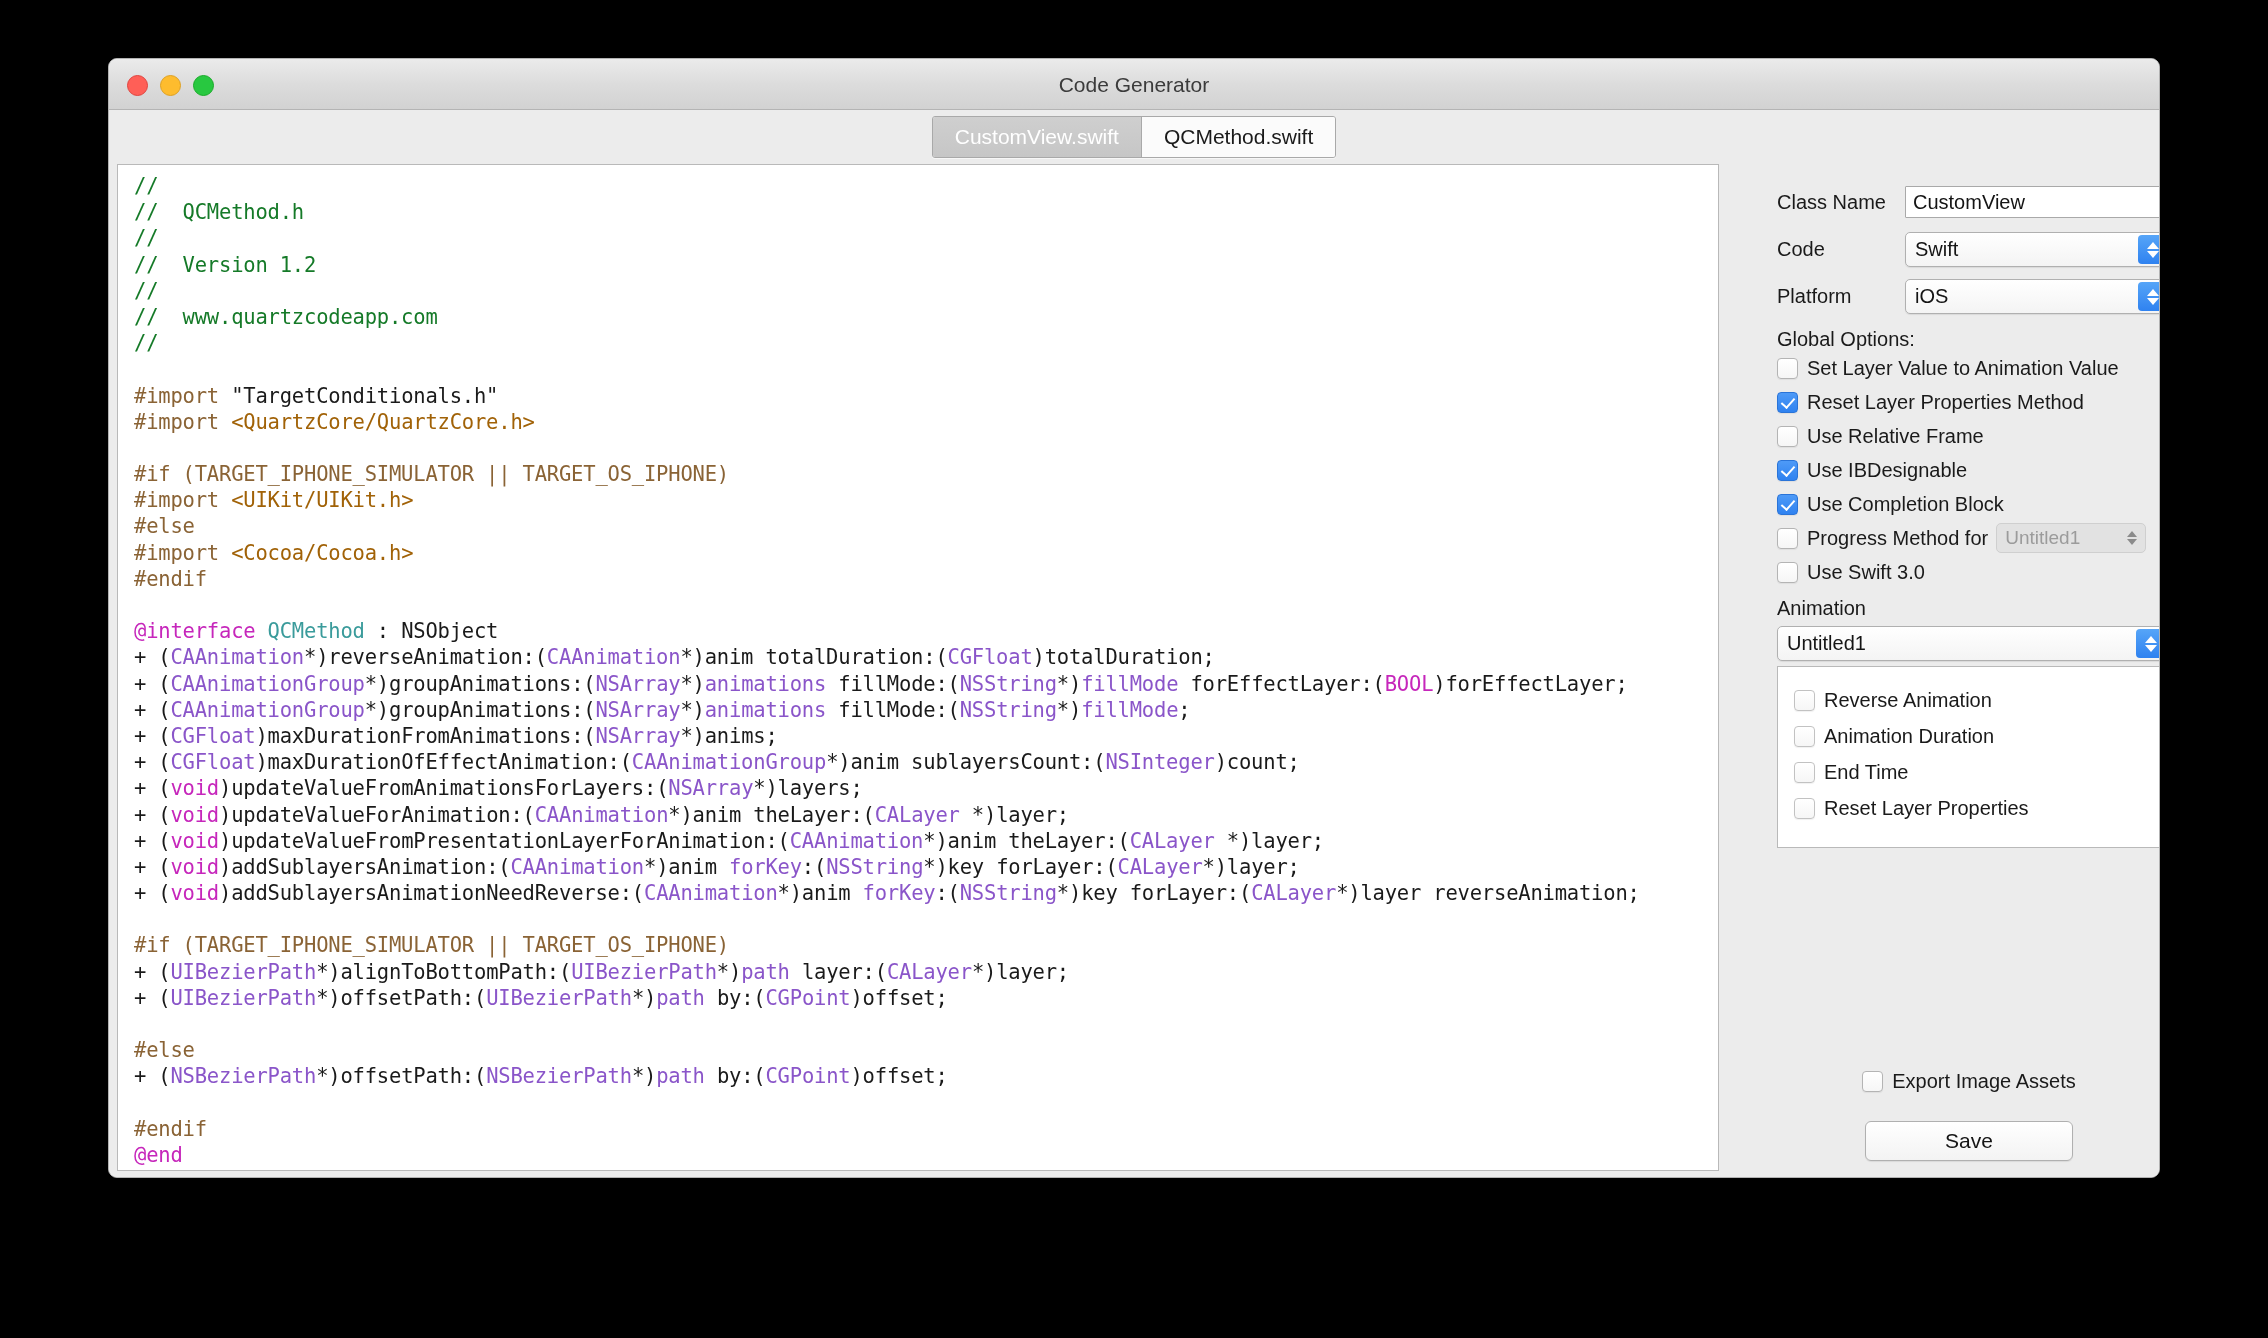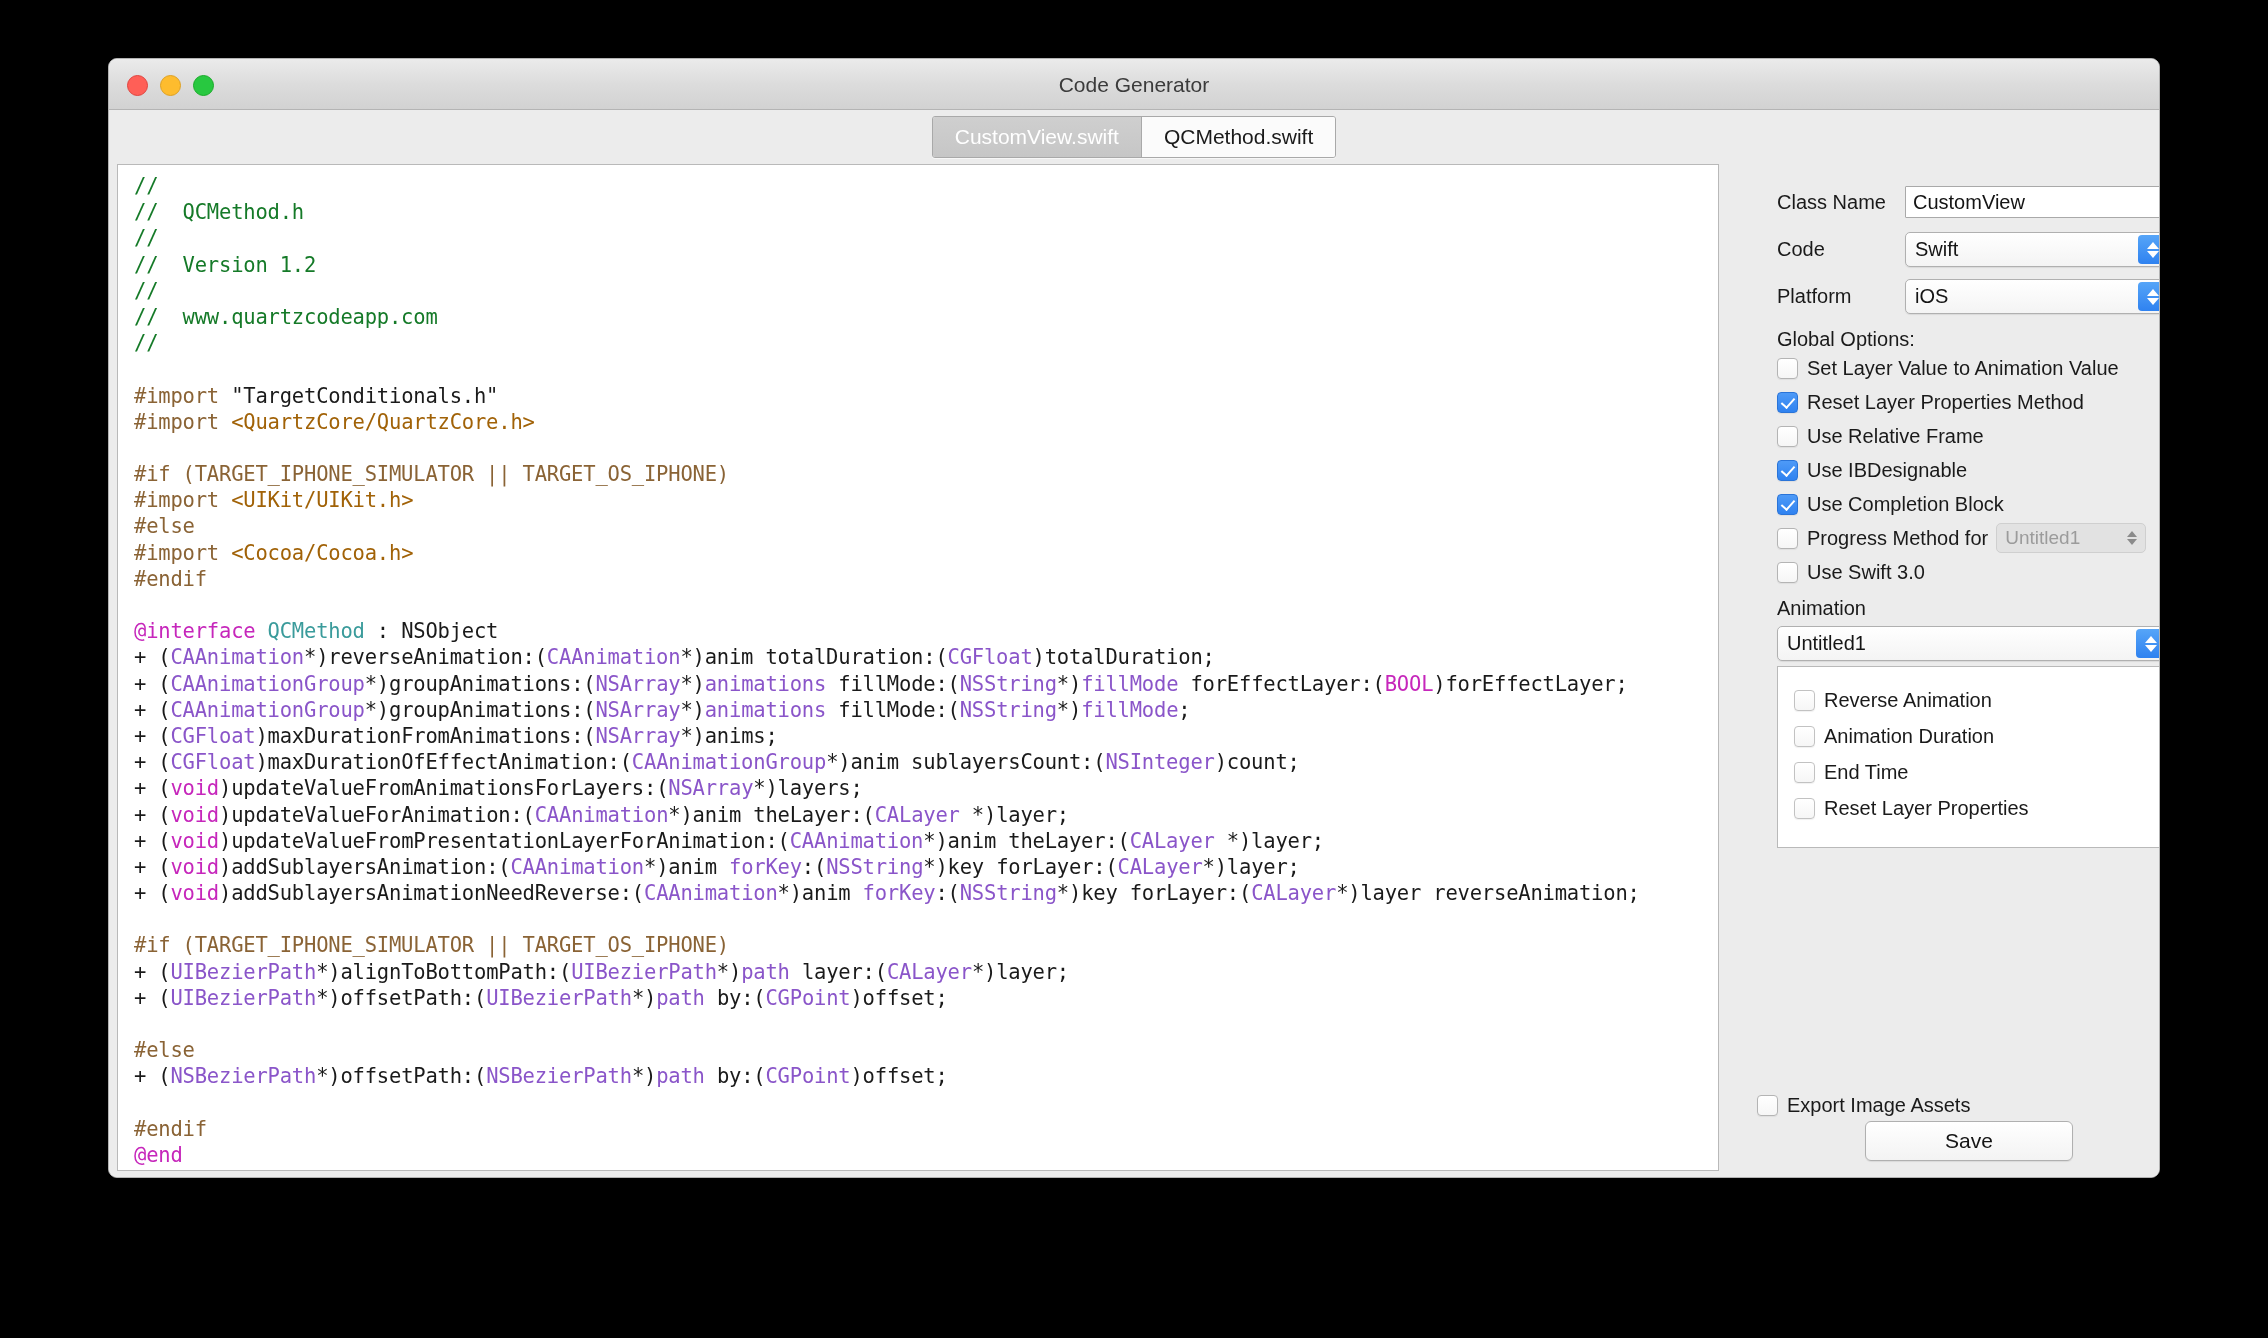--- a/index.html
+++ b/index.html
@@ -281,21 +281,22 @@
 
   
   #bottom-actions {
     position: absolute;
     left: 0; right: 0;
     bottom: 18px;
   }
   #export-row {
     display: flex;
     align-items: center;
-    margin-bottom: 4px;
+    justify-content: center;
+    margin-bottom: 28px;
   }
   #save-button {
     display: block;
     margin: 0 auto;
     width: 208px;
     height: 40px;
     line-height: 38px;
     text-align: center;
     font-size: 21px;
     color: #141414;

